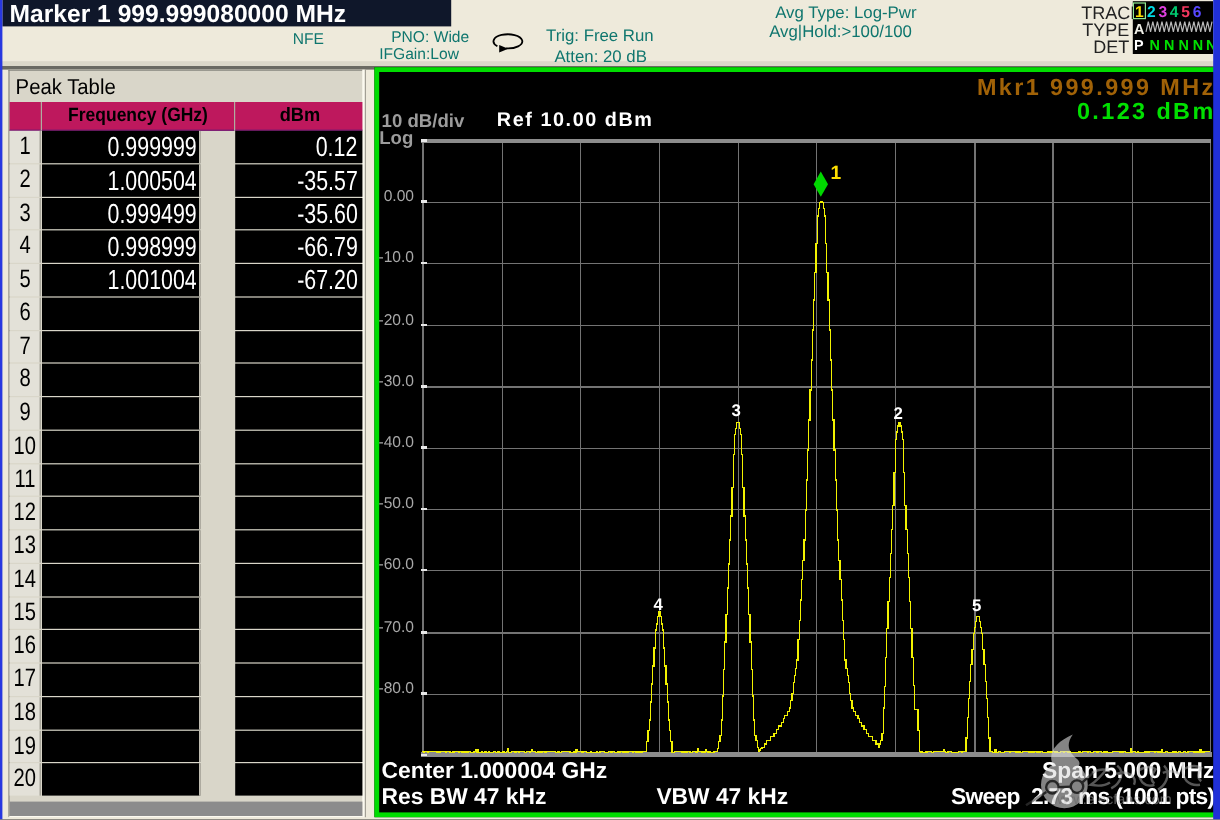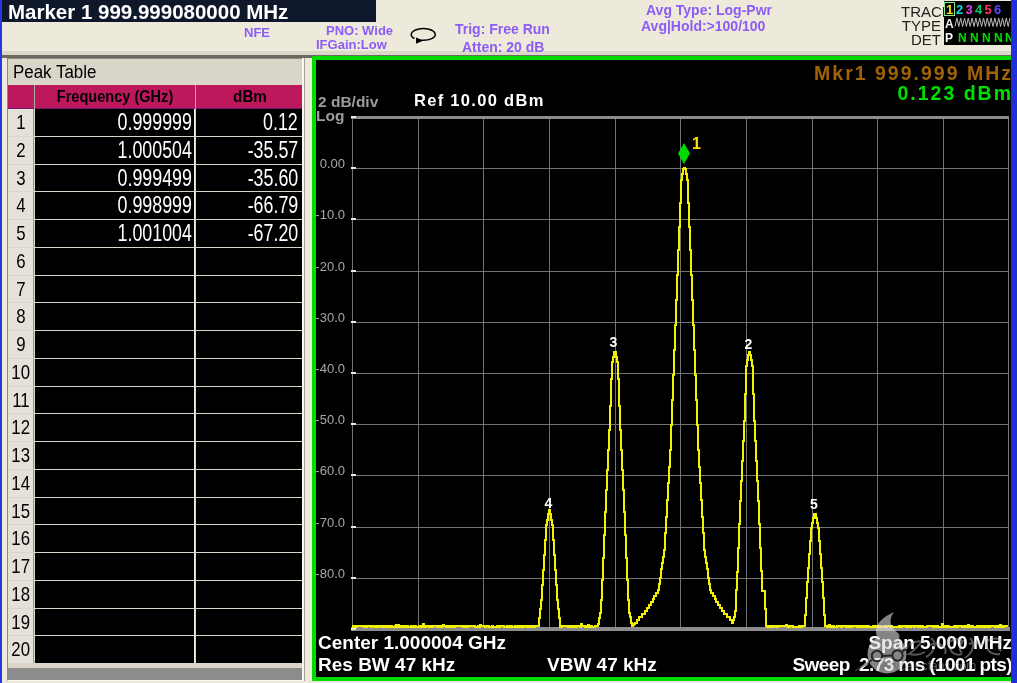--- a/index.html
+++ b/index.html
@@ -1,38 +1,38 @@
 <!DOCTYPE html>
 <html><head><meta charset="utf-8">
 <style>
 * { margin:0; padding:0; box-sizing:border-box; -webkit-font-smoothing:antialiased; }
 html,body { width:1017px; height:683px; overflow:hidden; }
 body { background:#eeeadb; font-family:"Liberation Sans",sans-serif; position:relative; }
 .abs { position:absolute; }
 #titlebar { left:2px; top:0; width:374px; height:22px; background:#0f172a; color:#fff; font-weight:bold; font-size:20.5px; line-height:23px; padding-left:6px; }
-.hdrtxt { position:absolute; font-weight:bold; font-size:13px; color:#8b5cf6; white-space:nowrap; line-height:14px; }
+.hdrtxt { position:absolute; font-weight:normal; font-size:13px; color:#0f766e; white-space:nowrap; line-height:14px; }
 #shadowline { left:0; top:55px; width:1017px; height:2.5px; background:#6a6a62; }
 #shadowband { left:0; top:51px; width:1017px; height:4px; background:#dbd8c9; }
 #leftblue { left:0; top:0; width:2px; height:683px; background:#2838e0; z-index:50; }
 #rightblue { left:1011px; top:0; width:6px; height:683px; background:#2030d8; z-index:50; }
 #panel { left:7px; top:58px; width:295px; height:623px; background:#d9d6c9; border:1px solid #8a8a82; border-right:none; border-bottom-color:#fcfaf0; }
 #panelwhite { left:302px; top:58px; width:2px; height:623px; background:#fcfaf0; }
 #panelgray { left:304px; top:58px; width:1px; height:623px; background:#a29f94; }
 #paneltitle { left:13px; top:62px; font-size:18px; color:#000; transform:scaleX(0.94); transform-origin:0 50%; }
 #tbl { left:8px; top:85px; width:294px; height:580px; }
 #thead { position:absolute; left:0; top:0; width:294px; height:24px; background:#be185d; border-bottom:1px solid #701a75; }
 #thead .d1 { position:absolute; left:26px; top:0; width:1px; height:24px; background:#b0ada0; }
 #thead .d2 { position:absolute; left:187px; top:0; width:1px; height:24px; background:#b0ada0; }
 .hfreq { position:absolute; left:27px; width:160px; text-align:center; top:3px; font-size:16px; font-weight:bold; color:#000; transform:scaleX(0.91); }
 .hdbm { position:absolute; left:190px; width:104px; text-align:center; top:3px; font-size:16px; font-weight:bold; color:#000; transform:scaleX(0.95); }
 .row { position:absolute; left:0; width:294px; height:26.75px; }
 .cnum { position:absolute; left:0; top:0; width:26px; height:26.75px; background:#e3e1d8; border-right:1px solid #9a978c; color:#000; font-size:21px; text-align:center; line-height:26.75px; }
 .tn { display:inline-block; transform:scaleX(0.8); }
 .tx { display:inline-block; transform:scaleX(0.775); transform-origin:100% 50%; }
-.cfreq { position:absolute; left:27px; top:0; width:160px; height:26.75px; background:#000; color:#fff; font-size:23px; text-align:right; padding-right:2px; line-height:26.5px; border-right:1px solid #efecdd; }
+.cfreq { position:absolute; left:27px; top:0; width:132px; height:26.75px; background:#000; color:#fff; font-size:23px; text-align:right; padding-right:2px; line-height:26.5px; border-right:1px solid #efecdd; }
 .cdbm { position:absolute; left:188px; top:0; width:106px; height:26.75px; background:#000; color:#fff; font-size:23px; text-align:right; padding-right:4px; line-height:26.5px; }
 #graybar { left:8px; top:668px; width:294px; height:12px; background:#8c8c8c; }
 #graph { left:312px; top:56px; width:705px; height:625px; background:#000; border:4px solid #00dc00; }
 .gt { position:absolute; white-space:nowrap; }
 #legend { left:944px; top:1px; width:67px; height:44px; background:#000; }
 .leglabel { position:absolute; font-size:15px; color:#222; text-align:right; width:40px; }
 </style></head>
 <body>
 <div class="abs" id="shadowband"></div>
 <div class="abs" id="shadowline"></div>
@@ -230,21 +230,21 @@
 <text x="345" y="474.5" text-anchor="end" font-size="13" fill="#a8a8a8">-60.0</text>
 <text x="345" y="526.5" text-anchor="end" font-size="13" fill="#a8a8a8">-70.0</text>
 <text x="345" y="577.5" text-anchor="end" font-size="13" fill="#a8a8a8">-80.0</text>
 <text x="696.5" y="149" text-anchor="middle" font-size="16" font-weight="bold" fill="#ffe000">1</text>
 <text x="748.5" y="349" text-anchor="middle" font-size="14" font-weight="bold" fill="#ffffff">2</text>
 <text x="613.5" y="347" text-anchor="middle" font-size="14" font-weight="bold" fill="#ffffff">3</text>
 <text x="548.5" y="508" text-anchor="middle" font-size="14" font-weight="bold" fill="#ffffff">4</text>
 <text x="814.0" y="509" text-anchor="middle" font-size="14" font-weight="bold" fill="#ffffff">5</text>
 <polygon points="684,143 690,153.5 684,164 678,153.5" fill="#00d800"></polygon>
 </svg>
-<div class="gt" style="left:318px; top:93px; font-size:15.5px; font-weight:bold; color:#9c9c9c;">2 dB/div</div>
+<div class="gt" style="left:318px; top:93px; font-size:15.5px; font-weight:bold; color:#9c9c9c;">10 dB/div</div>
 <div class="gt" style="left:316px; top:107px; font-size:15.5px; font-weight:bold; color:#9c9c9c;">Log</div>
 <div class="gt" style="left:414px; top:91px; font-size:16.5px; font-weight:bold; color:#fff; letter-spacing:1.3px;">Ref 10.00 dBm</div>
 <div class="gt" style="right:4px; top:62px; font-size:19.5px; font-weight:bold; color:#a16207; letter-spacing:2px;">Mkr1 999.999 MHz</div>
 <div class="gt" style="right:4px; top:82px; font-size:19.5px; font-weight:bold; color:#00e000; letter-spacing:2px;">0.123 dBm</div>
 <div class="gt" style="left:318px; top:632px; font-size:19px; font-weight:bold; color:#fff;">Center 1.000004 GHz</div>
 <div class="gt" style="right:5px; top:632px; font-size:19px; font-weight:bold; color:#fff;">Span 5.000 MHz</div>
 <div class="gt" style="left:318px; top:654px; font-size:19px; font-weight:bold; color:#fff;">Res BW 47 kHz</div>
 <div class="gt" style="left:547px; top:654px; font-size:19px; font-weight:bold; color:#fff;">VBW 47 kHz</div>
 <div class="gt" style="right:5px; top:654px; font-size:19px; font-weight:bold; color:#fff; letter-spacing:-0.6px;">Sweep&nbsp;&nbsp;2.73 ms (1001 pts)</div>
 <svg class="abs" style="left:830px; top:600px; z-index:40;" width="187" height="83" viewBox="0 0 187 83" opacity="0.60">

